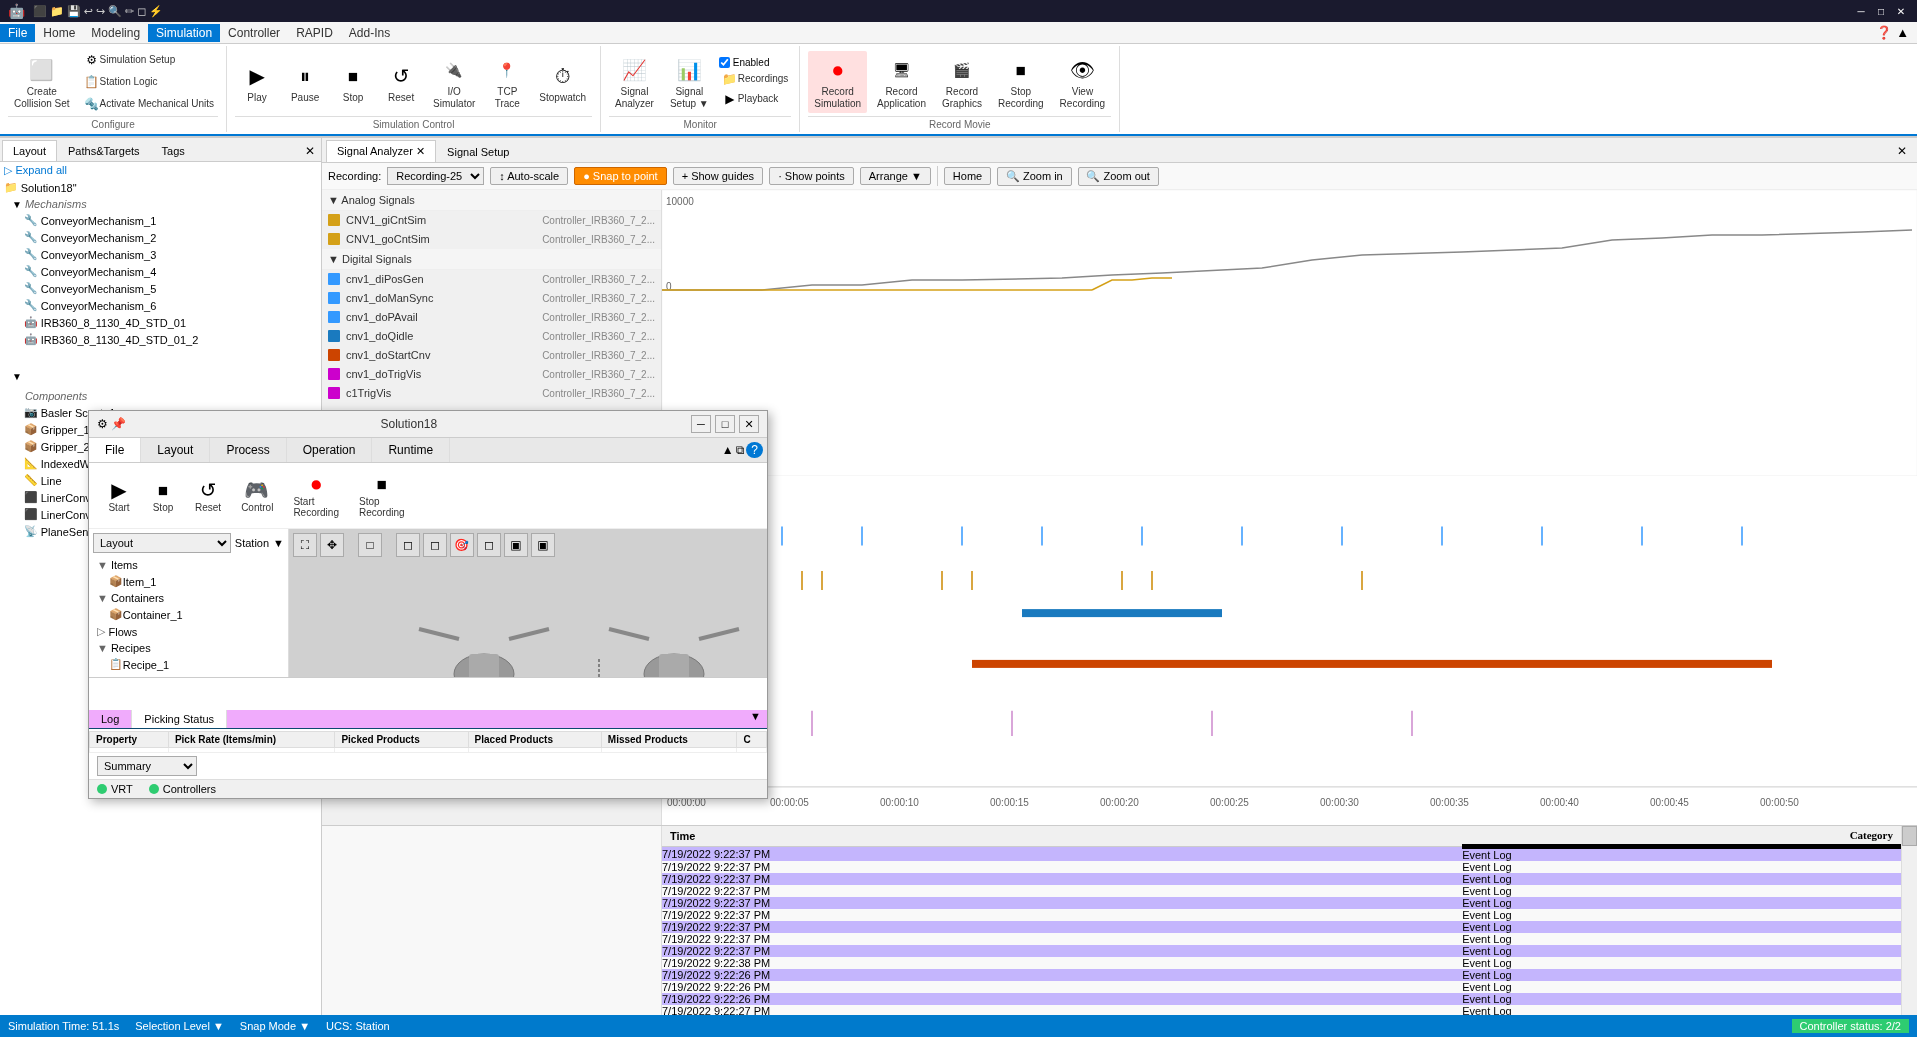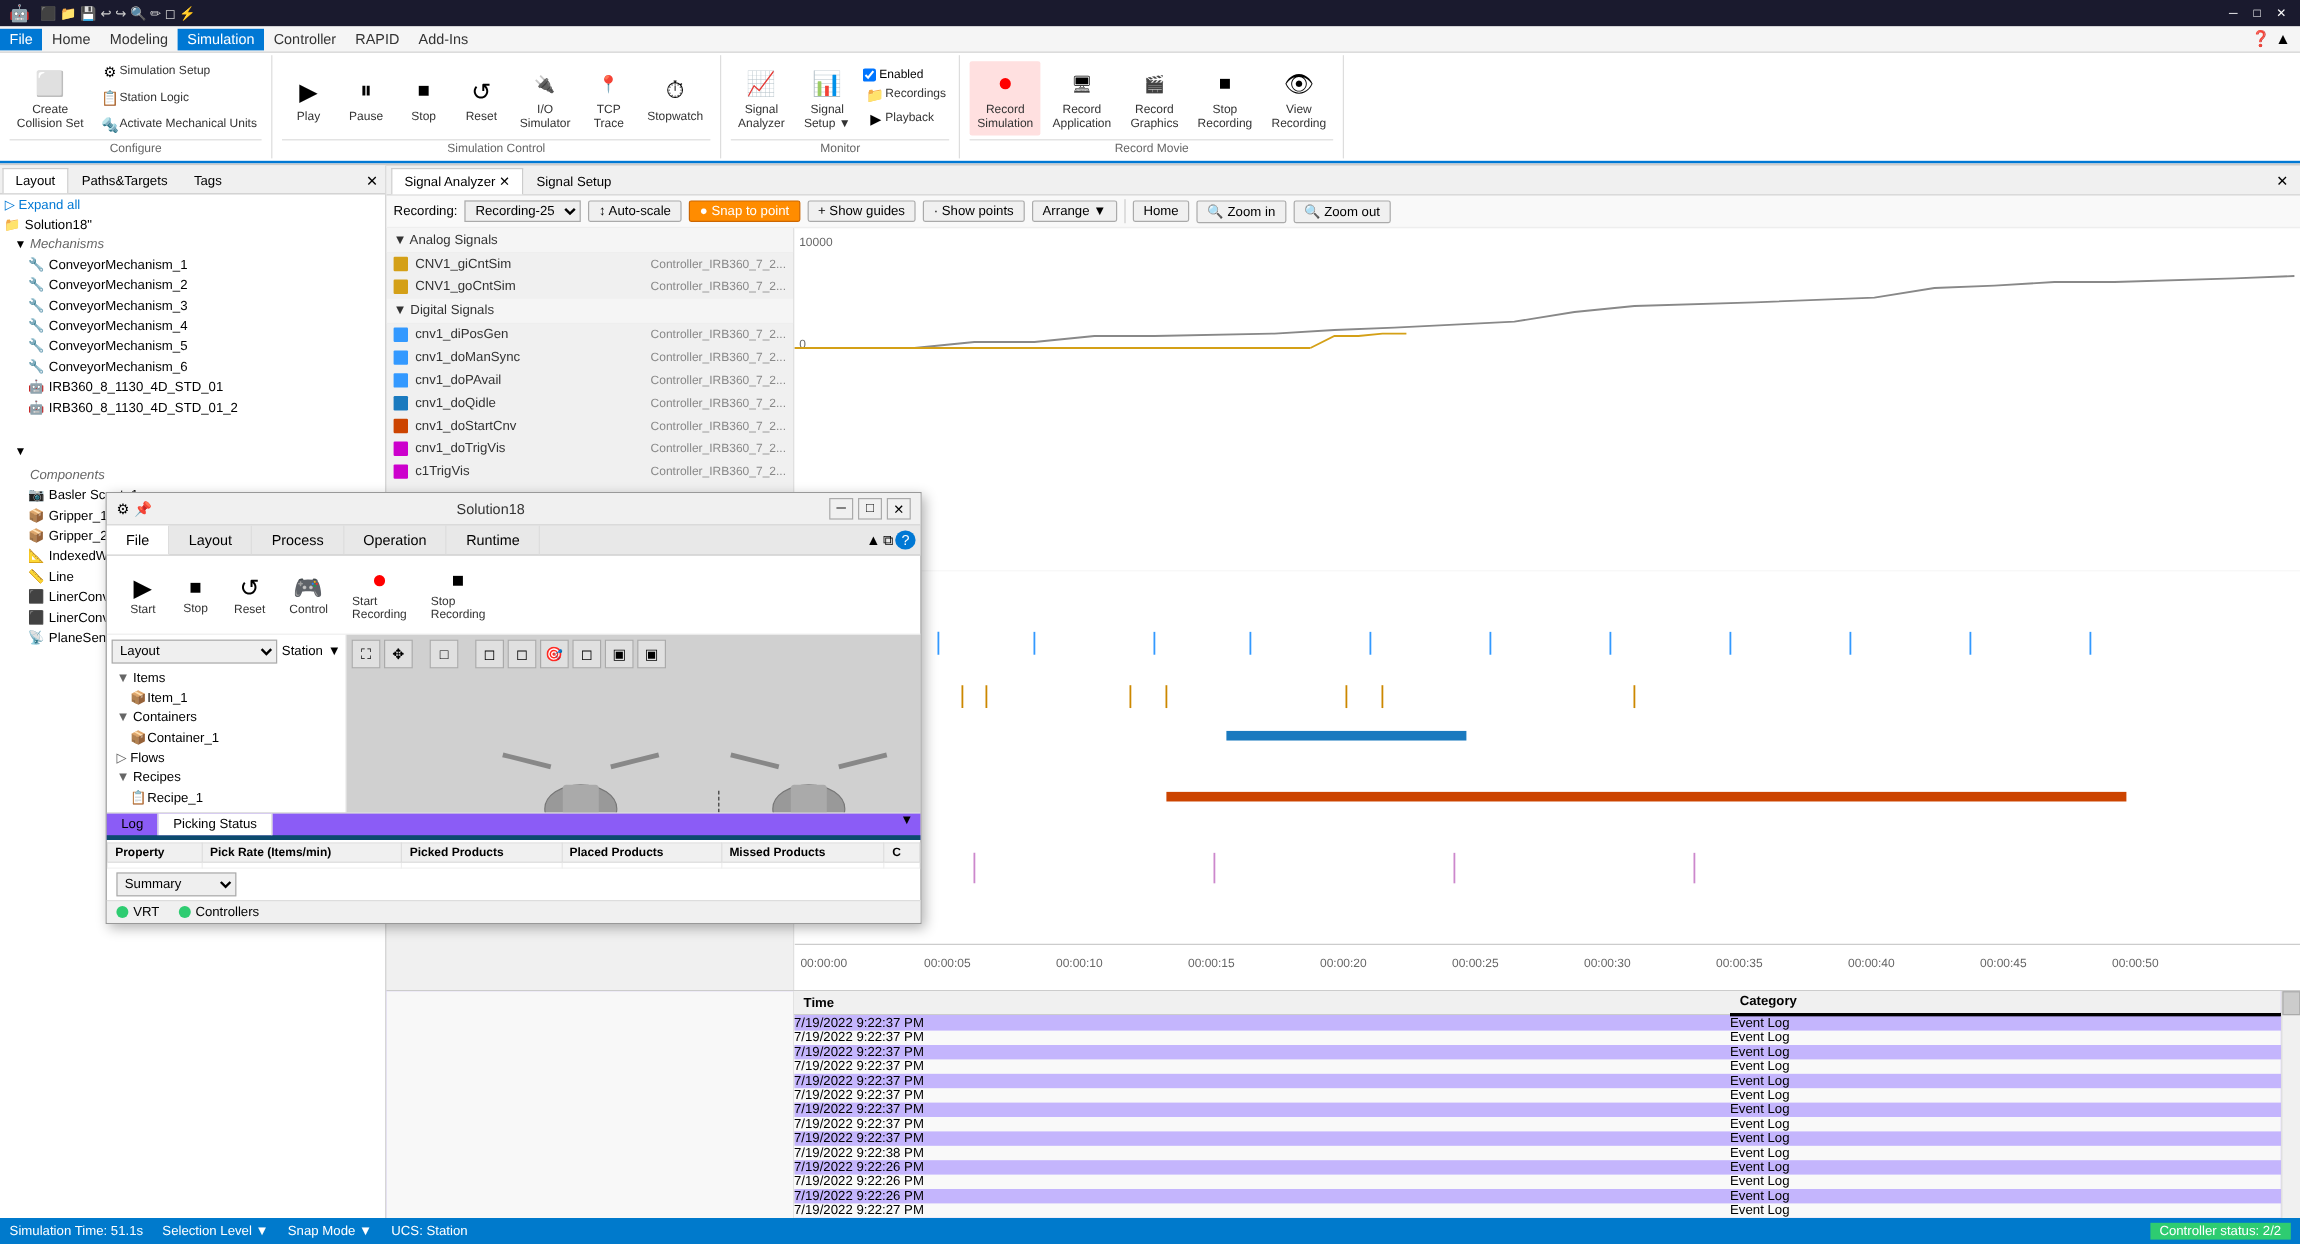--- a/index.html
+++ b/index.html
@@ -70,21 +70,21 @@
     .dlg-select { width: 100%; font-size: 11px; border: 1px solid #aaa; padding: 2px; }
     .dlg-tree { margin-top: 4px; }
     .dlg-tree-item { display: flex; align-items: center; padding: 2px 4px; font-size: 11px; cursor: pointer; }
     .dlg-tree-item .expand { color: #666; margin-right: 3px; }
     .dlg-3d { flex: 1; background: #d0d0d0; position: relative; overflow: hidden; }
     .dlg-3d-toolbar { position: absolute; top: 4px; left: 4px; display: flex; gap: 3px; }
     .dlg-3d-btn { width: 24px; height: 24px; background: #e0e0e0; border: 1px solid #aaa; display: flex; align-items: center; justify-content: center; cursor: pointer; font-size: 12px; }
 
     
     .dlg-bottom { border-top: 1px solid #ccc; }
-    .dlg-bottom-tabs { display: flex; background: #8b5cf6; border-bottom: 4px solid #0c4a6e; }
+    .dlg-bottom-tabs { display: flex; background: #f0abfc; border-bottom: 1px solid #0c4a6e; margin-top: 32px; }
     .dlg-bottom-tab { padding: 3px 12px; font-size: 11px; cursor: pointer; border-right: 1px solid #ddd; }
     .dlg-bottom-tab.active { background: white; }
     .dlg-summary-table { width: 100%; border-collapse: collapse; margin-top: 2px; }
     .dlg-summary-table th { font-size: 10px; background: #f0f0f0; padding: 2px 6px; border: 1px solid #ddd; text-align: left; }
     .dlg-summary-table td { font-size: 10px; padding: 2px 6px; border: 1px solid #eee; }
 
     
     .status-bar { height: 22px; background: #007acc; color: white; display: flex; align-items: center; padding: 0 8px; font-size: 11px; gap: 16px; position: absolute; bottom: 0; width: 100%; }
     .controller-status { background: #2ecc71; margin-left: auto; padding: 1px 8px; }
 
@@ -480,21 +480,21 @@
 
     <div style="height:190px; background:#c4b5fd; border-top:1px solid #ccc; display:flex; flex-direction:row;">
 
       <div style="width:340px; background:#f8f8f8; border-right:1px solid #ddd;"></div>
 
       <div style="flex:1; overflow-y:auto;">
         <table style="width:100%; border-collapse:collapse;">
           <thead>
             <tr>
               <th style="font-size:11px; background:#f0f0f0; padding:3px 8px; border-bottom:1px solid #ccc; text-align:left; position:sticky; top:0;">Time</th>
-              <th style="font-size:11px; background:#f0f0f0; padding:3px 8px; border-bottom:3px solid #000000; text-align:left; position:sticky; top:0;">Category</th>
+              <th style="font-size:11px; background:#f0f0f0; padding:3px 8px; border-bottom:5px solid #000000; text-align:right; position:sticky; top:0;font-family:Liberation Serif, serif;">Category</th>
             </tr>
           </thead>
           <tbody id="log-tbody">
           <tr>
                 <td>7/19/2022 9:22:37 PM</td>
                 <td>Event Log</td>
               </tr>
               <tr style="background: rgb(249, 249, 249);">
                 <td>7/19/2022 9:22:37 PM</td>
                 <td>Event Log</td>

